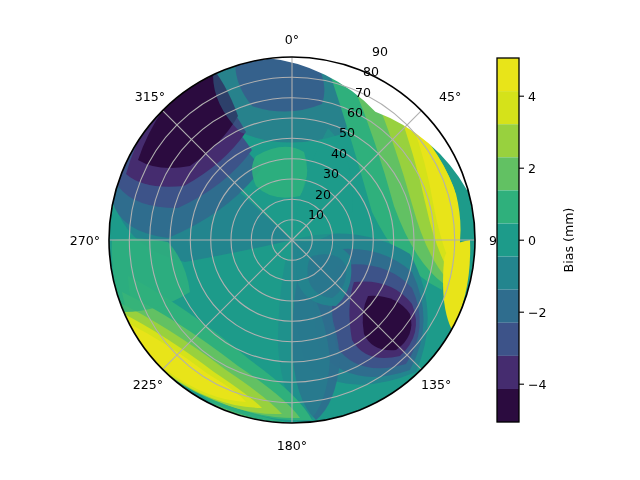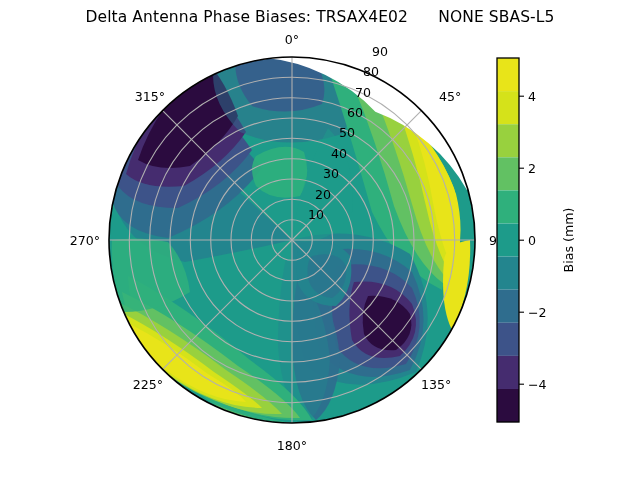--- a/index.html
+++ b/index.html
@@ -48,21 +48,20 @@
     font-family:"DejaVu Sans", sans-serif;
     font-size:12.6px;
     fill:#000000;
   }
 </style>
 </head>
 <body>
 
 <div id="root">
 
-  <div class="title">Delta Antenna Phase Biases: TRSAX4E02      NONE SBAS-L5</div>
 
   <div class="plot-area">
     <svg width="640" height="480" viewBox="0 0 640 480">
 
       <defs>
         <clipPath id="diskClip">
           <circle cx="292" cy="240" r="183"></circle>
         </clipPath>
 
         <mask id="dataMask">

